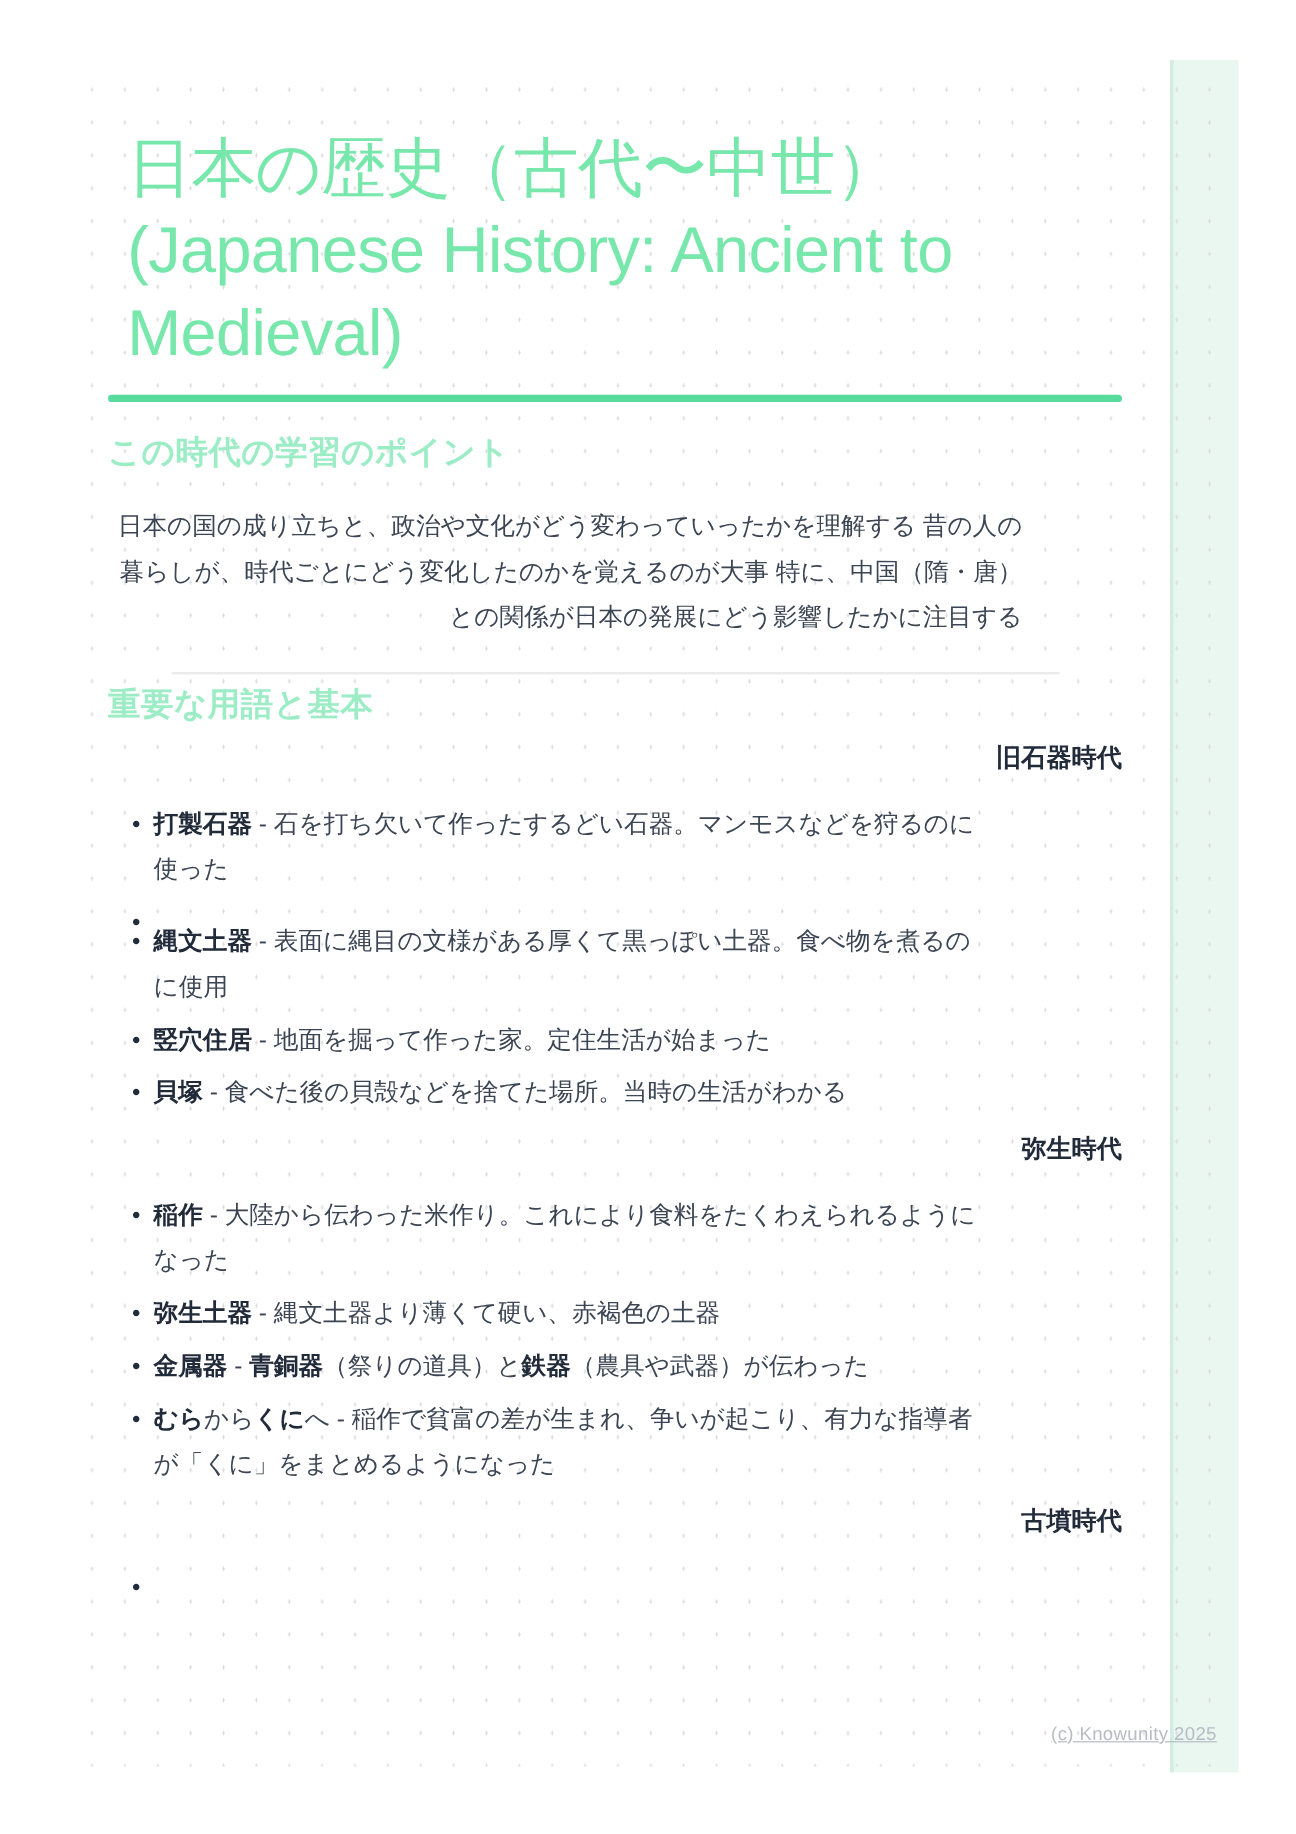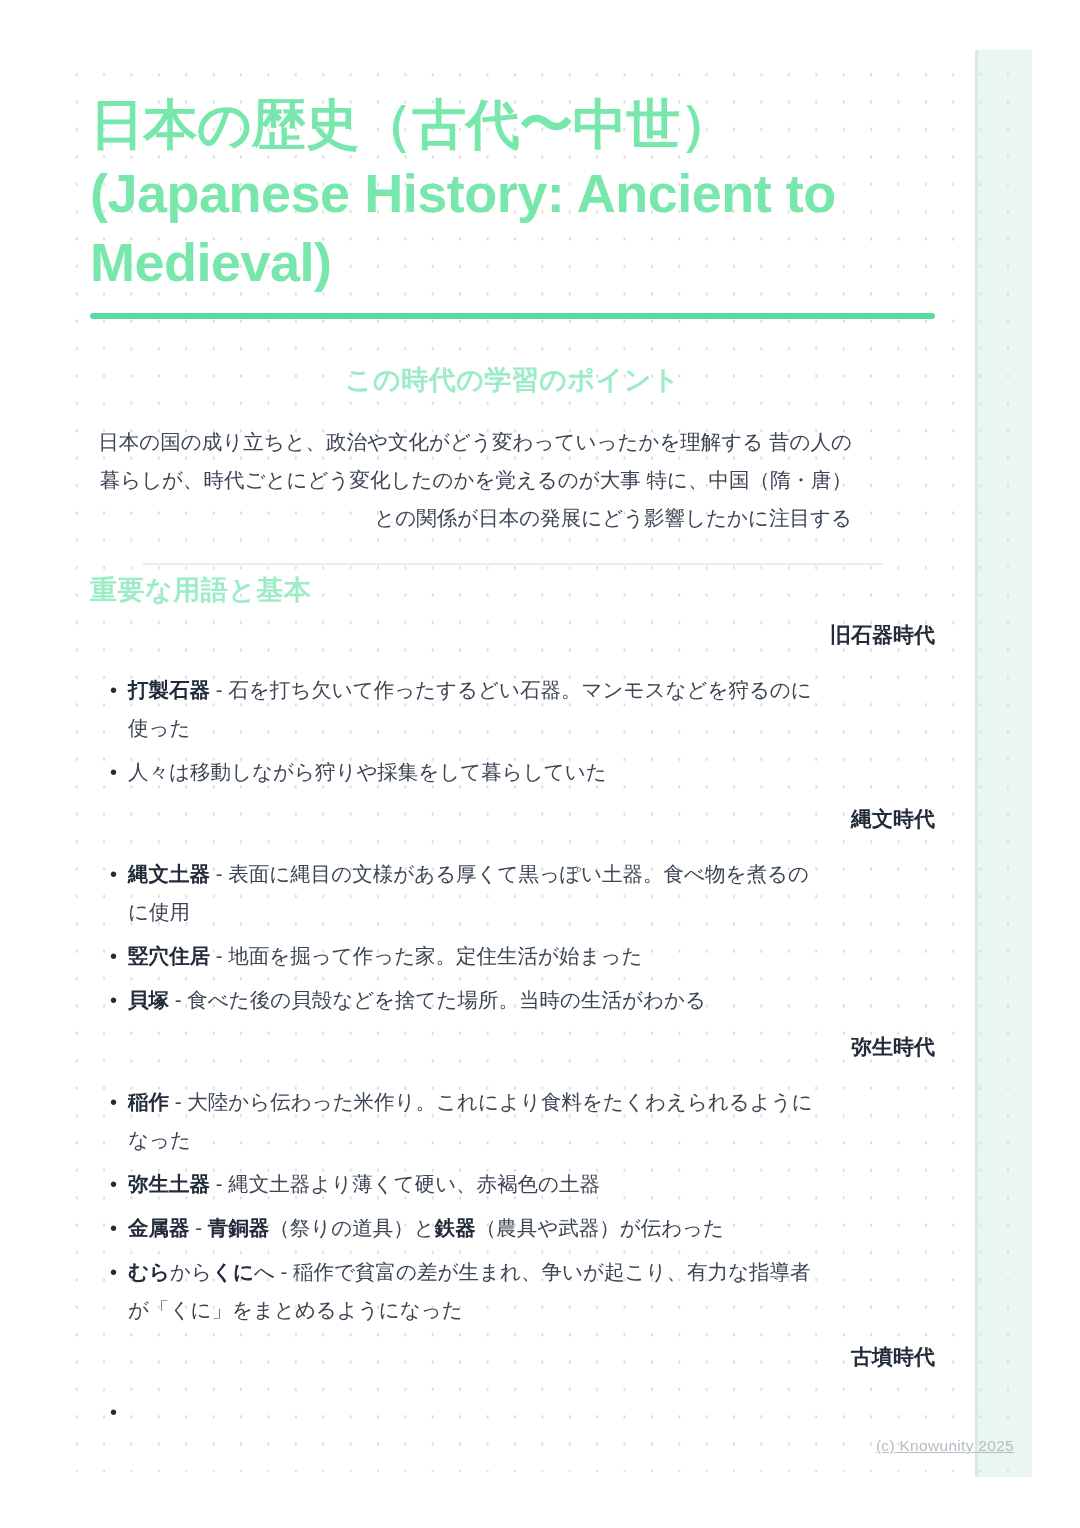--- a/index.html
+++ b/index.html
@@ -43,45 +43,45 @@
     pointer-events:none;
   }
   .content{
     position:absolute;
     left:90px;top:0;
     width:845px;
     z-index:2;
     padding-top:90px;
   }
   h1{
-    margin:0;
+    margin:16px;
     font-size:54px;
     line-height:69px;
-    font-weight:700;
+    font-weight:400;
     color:var(--accent-title);
     letter-spacing:-0.5px;
   }
   h1 .t-part{display:block;}
   h1 .t-en{display:inline;}
   .title-rule{
     margin-top:16px;
     height:6px;
     width:845px;
     background:var(--accent-rule);
     border-radius:3px;
   }
   h2{
     margin:0;
     font-size:27px;
     line-height:34px;
     font-weight:700;
     color:var(--accent-heading);
     letter-spacing:0.5px;
   }
-  .h2-points{margin-top:44px;text-align:center;}
+  .h2-points{margin-top:25px;}
   .points-body{
     margin:26px 0 0;
     width:762px;
     font-size:20.5px;
     line-height:38px;
     color:var(--body-text);
     text-align:right;
   }
   .section-divider{
     margin-top:26px;
@@ -155,25 +155,24 @@
 
   <hr class="section-divider">
 
   <h2 class="h2-terms">重要な用語と基本</h2>
 
   <div id="term-groups">
       <div class="term-group">
         <h3>旧石器時代</h3>
         <ul class="term-list">
           <li class="term-item"><span class="bullet">•</span><span class="item-text"><strong>打製石器</strong> - 石を打ち欠いて作ったするどい石器。マンモスなどを狩るのに使った</span></li>
-          <li class="term-item"><span class="bullet">•</span><span class="item-text">人々は移動しながら狩りや採集をして暮らしていた</span></li>
+          <li class="term-item"><span class="bullet">•</span></li>
         </ul>
       </div>
       <div class="term-group">
-        <h3>縄文時代</h3>
         <ul class="term-list">
           <li class="term-item"><span class="bullet">•</span><span class="item-text"><strong>縄文土器</strong> - 表面に縄目の文様がある厚くて黒っぽい土器。食べ物を煮るのに使用</span></li>
           <li class="term-item"><span class="bullet">•</span><span class="item-text"><strong>竪穴住居</strong> - 地面を掘って作った家。定住生活が始まった</span></li>
           <li class="term-item"><span class="bullet">•</span><span class="item-text"><strong>貝塚</strong> - 食べた後の貝殻などを捨てた場所。当時の生活がわかる</span></li>
         </ul>
       </div>
       <div class="term-group">
         <h3>弥生時代</h3>
         <ul class="term-list">
           <li class="term-item"><span class="bullet">•</span><span class="item-text"><strong>稲作</strong> - 大陸から伝わった米作り。これにより食料をたくわえられるようになった</span></li>

